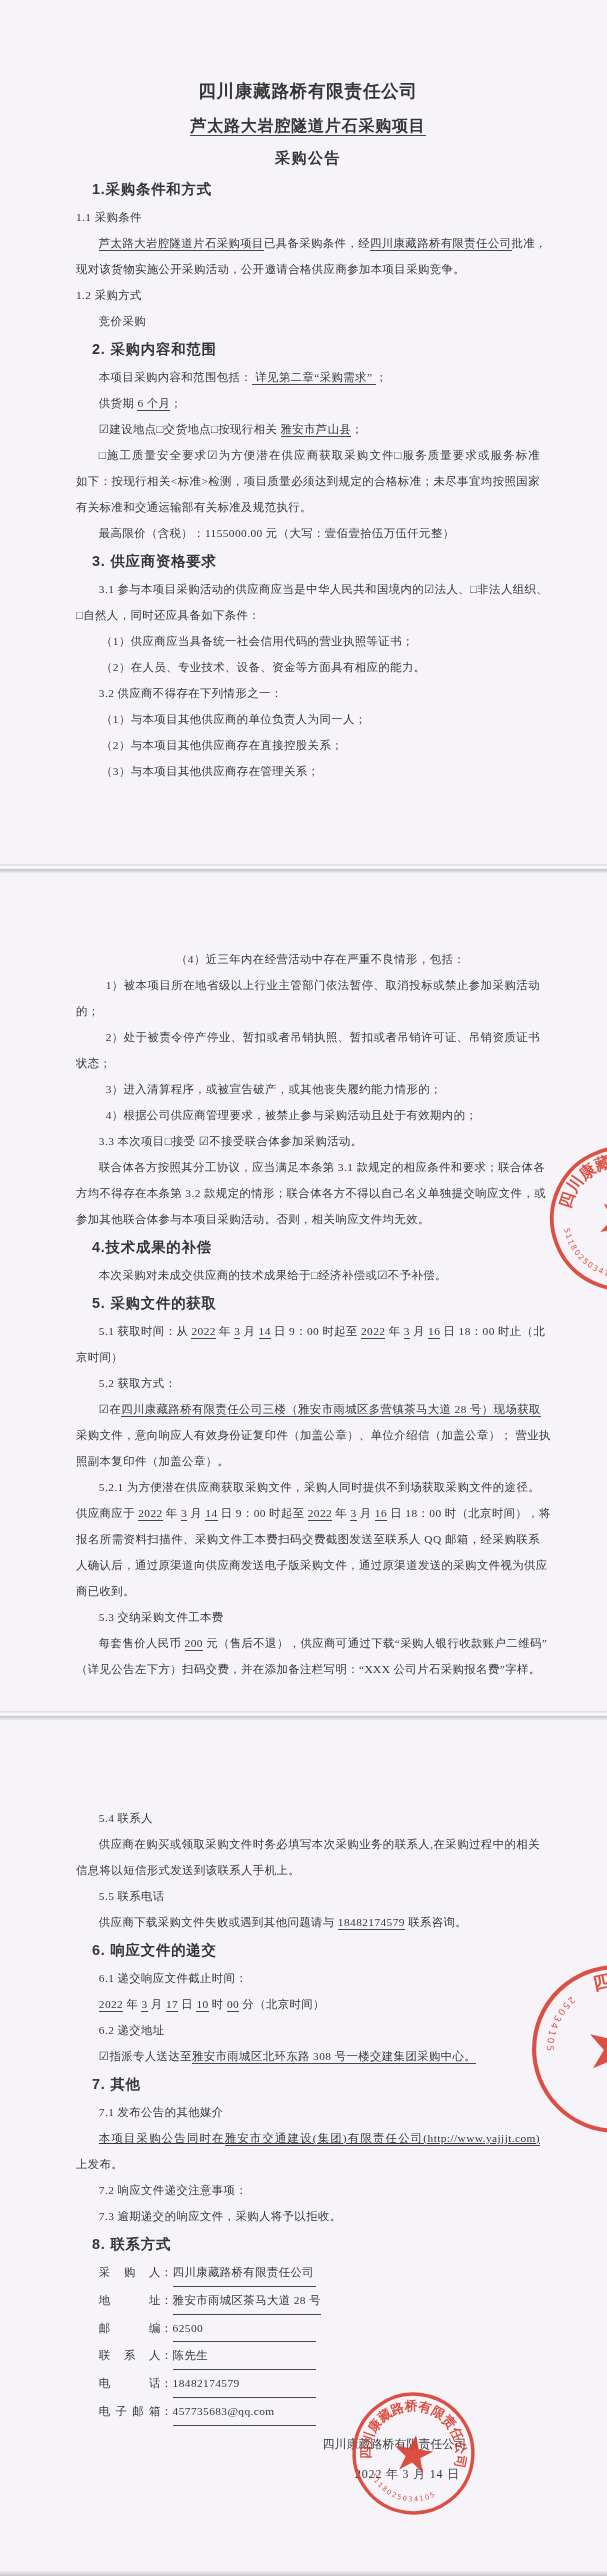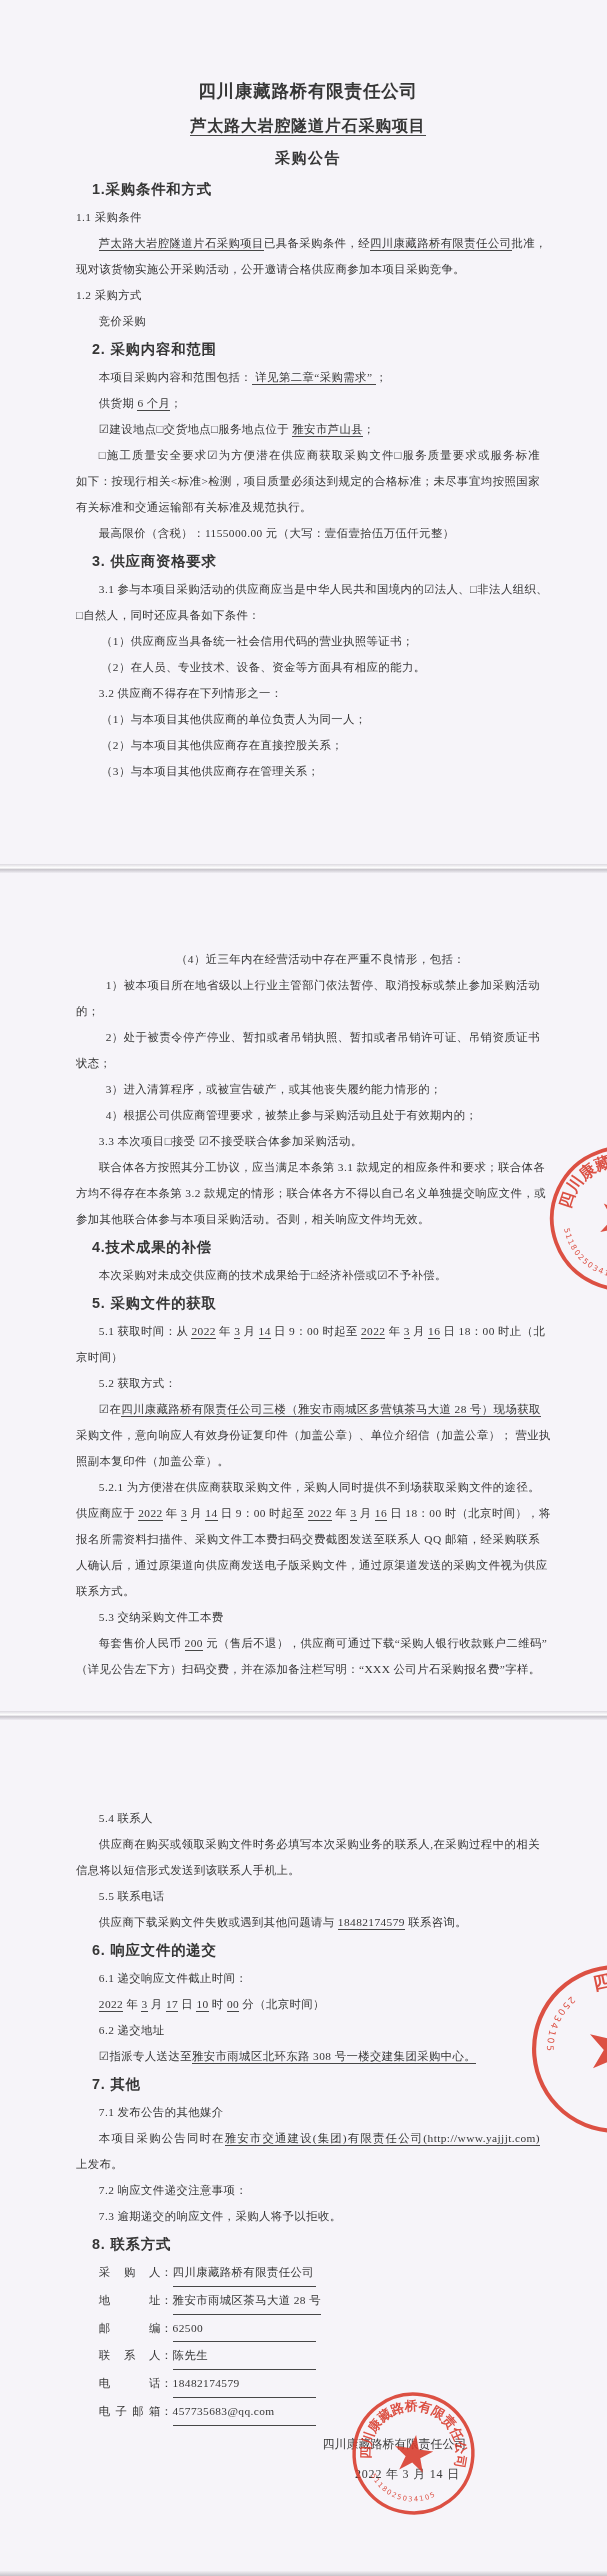--- a/index.html
+++ b/index.html
@@ -64,21 +64,21 @@
         <div class="ln t3">采购公告</div>
         <div class="ln h2">1.采购条件和方式</div>
         <div class="ln">1.1 采购条件</div>
         <div class="ln j" style="padding-left: 2em;"><span class="u">芦太路大岩腔隧道片石采购项目</span><span>已具备采购条件，经</span><span class="u">四川康藏路桥有限责任公司</span><span>批准，</span></div>
         <div class="ln">现对该货物实施公开采购活动，公开邀请合格供应商参加本项目采购竞争。</div>
         <div class="ln">1.2 采购方式</div>
         <div class="ln" style="padding-left: 2em;">竞价采购</div>
         <div class="ln h2">2. 采购内容和范围</div>
         <div class="ln" style="padding-left: 2em;"><span>本项目采购内容和范围包括：</span><span class="u"> 详见第二章“采购需求” </span><span>；</span></div>
         <div class="ln" style="padding-left: 2em;"><span>供货期 </span><span class="u">6 个月</span><span>；</span></div>
-        <div class="ln" style="padding-left: 2em;"><span>☑建设地点□交货地点□服务地点位于 </span><span class="u">雅安市芦山县</span><span>；</span></div>
+        <div class="ln" style="padding-left: 2em;"><span>☑建设地点□交货地点□按现行相关 </span><span class="u">雅安市芦山县</span><span>；</span></div>
         <div class="ln j" style="padding-left: 2em;">□施工质量安全要求☑为方便潜在供应商获取采购文件□服务质量要求或服务标准</div>
         <div class="ln j">如下：按现行相关&lt;标准&gt;检测，项目质量必须达到规定的合格标准；未尽事宜均按照国家</div>
         <div class="ln">有关标准和交通运输部有关标准及规范执行。</div>
         <div class="ln" style="padding-left: 2em;">最高限价（含税）：1155000.00 元（大写：壹佰壹拾伍万伍仟元整）</div>
         <div class="ln h2">3.  供应商资格要求</div>
         <div class="ln j" style="padding-left: 2em;">3.1 参与本项目采购活动的供应商应当是中华人民共和国境内的☑法人、□非法人组织、</div>
         <div class="ln">□自然人，同时还应具备如下条件：</div>
         <div class="ln" style="padding-left: 2.2em;">（1）供应商应当具备统一社会信用代码的营业执照等证书；</div>
         <div class="ln" style="padding-left: 2.2em;">（2）在人员、专业技术、设备、资金等方面具有相应的能力。</div>
         <div class="ln" style="padding-left: 2em;">3.2 供应商不得存在下列情形之一：</div>
@@ -105,40 +105,40 @@
         <div class="ln j" style="padding-left: 2em;"><span>5.1 获取时间：从 </span><span class="u">2022</span><span> 年 </span><span class="u">3</span><span> 月 </span><span class="u">14</span><span> 日 9：00 时起至 </span><span class="u">2022</span><span> 年 </span><span class="u">3</span><span> 月 </span><span class="u">16</span><span> 日 18：00 时止（北</span></div>
         <div class="ln">京时间）</div>
         <div class="ln" style="padding-left: 2em;">5.2 获取方式：</div>
         <div class="ln j" style="padding-left: 2em;"><span>☑在</span><span class="u">四川康藏路桥有限责任公司三楼（雅安市雨城区多营镇茶马大道 28 号）现场获取</span></div>
         <div class="ln j">采购文件，意向响应人有效身份证复印件（加盖公章）、单位介绍信（加盖公章）； 营业执</div>
         <div class="ln">照副本复印件（加盖公章）。</div>
         <div class="ln j" style="padding-left: 2em;">5.2.1 为方便潜在供应商获取采购文件，采购人同时提供不到场获取采购文件的途径。</div>
         <div class="ln j"><span>供应商应于 </span><span class="u">2022</span><span> 年 </span><span class="u">3</span><span> 月 </span><span class="u">14</span><span> 日 9：00 时起至 </span><span class="u">2022</span><span> 年 </span><span class="u">3</span><span> 月 </span><span class="u">16</span><span> 日 18：00 时（北京时间），将</span></div>
         <div class="ln j">报名所需资料扫描件、采购文件工本费扫码交费截图发送至联系人 QQ 邮箱，经采购联系</div>
         <div class="ln j">人确认后，通过原渠道向供应商发送电子版采购文件，通过原渠道发送的采购文件视为供应</div>
-        <div class="ln">联系方式。</div>
+        <div class="ln">商已收到。</div>
         <div class="ln" style="padding-left: 2em;">5.3 交纳采购文件工本费</div>
         <div class="ln j" style="padding-left: 2em;"><span>每套售价人民币 </span><span class="u">200</span><span> 元（售后不退），供应商可通过下载“采购人银行收款账户二维码”</span></div>
         <div class="ln">（详见公告左下方）扫码交费，并在添加备注栏写明：“XXX 公司片石采购报名费”字样。</div>
       </section>
       <div class="seam"></div>
       <section class="page" style="height: 850px; box-sizing: border-box; padding-top: 85px;">
         <div class="ln" style="padding-left: 2em;">5.4 联系人</div>
         <div class="ln j" style="padding-left: 2em;">供应商在购买或领取采购文件时务必填写本次采购业务的联系人,在采购过程中的相关</div>
         <div class="ln">信息将以短信形式发送到该联系人手机上。</div>
         <div class="ln" style="padding-left: 2em;">5.5 联系电话</div>
         <div class="ln" style="padding-left: 2em;"><span>供应商下载采购文件失败或遇到其他问题请与 </span><span class="u">18482174579</span><span> 联系咨询。</span></div>
         <div class="ln h2">6.  响应文件的递交</div>
         <div class="ln" style="padding-left: 2em;">6.1 递交响应文件截止时间：</div>
         <div class="ln" style="padding-left: 2em;"><span class="u">2022</span><span> 年 </span><span class="u">3</span><span> 月 </span><span class="u">17</span><span> 日 </span><span class="u">10</span><span> 时 </span><span class="u">00</span><span> 分（北京时间）</span></div>
         <div class="ln" style="padding-left: 2em;">6.2 递交地址</div>
         <div class="ln" style="padding-left: 2em;"><span>☑指派专人送达至</span><span class="u">雅安市雨城区北环东路 308 号一楼交建集团采购中心。</span></div>
         <div class="ln h2">7.  其他</div>
         <div class="ln" style="padding-left: 2em;">7.1 发布公告的其他媒介</div>
-        <div class="ln j" style="padding-left: 2em;"><span>本项目采购公告同时在</span><span class="u">雅安市交通建设(集团)有限责任公司(http://www.yajjjt.com)</span></div>
+        <div class="ln j" style="padding-left: 2em; text-decoration: underline;"><span>本项目采购公告同时在</span><span class="u">雅安市交通建设(集团)有限责任公司(http://www.yajjjt.com)</span></div>
         <div class="ln">上发布。</div>
         <div class="ln" style="padding-left: 2em;">7.2 响应文件递交注意事项：</div>
         <div class="ln" style="padding-left: 2em;">7.3 逾期递交的响应文件，采购人将予以拒收。</div>
         <div class="ln h2">8.  联系方式</div>
         <div class="ln" style="padding-left: 2em;"><span class="lbl">采 购 人</span><span>：</span><span class="uv" style="min-width: 143px;">四川康藏路桥有限责任公司</span></div>
         <div class="ln" style="padding-left: 2em;"><span class="lbl">地 址</span><span>：</span><span class="uv" style="min-width: 143px;">雅安市雨城区茶马大道 28 号</span></div>
         <div class="ln" style="padding-left: 2em;"><span class="lbl">邮 编</span><span>：</span><span class="uv" style="min-width: 143px;">  62500</span></div>
         <div class="ln" style="padding-left: 2em;"><span class="lbl">联 系 人</span><span>：</span><span class="uv" style="min-width: 143px;"> 陈先生</span></div>
         <div class="ln" style="padding-left: 2em;"><span class="lbl">电 话</span><span>：</span><span class="uv" style="min-width: 143px;">18482174579</span></div>
         <div class="ln" style="padding-left: 2em;"><span class="lbl">电子邮箱</span><span>：</span><span class="uv" style="min-width: 143px;"> 457735683@qq.com</span></div>

